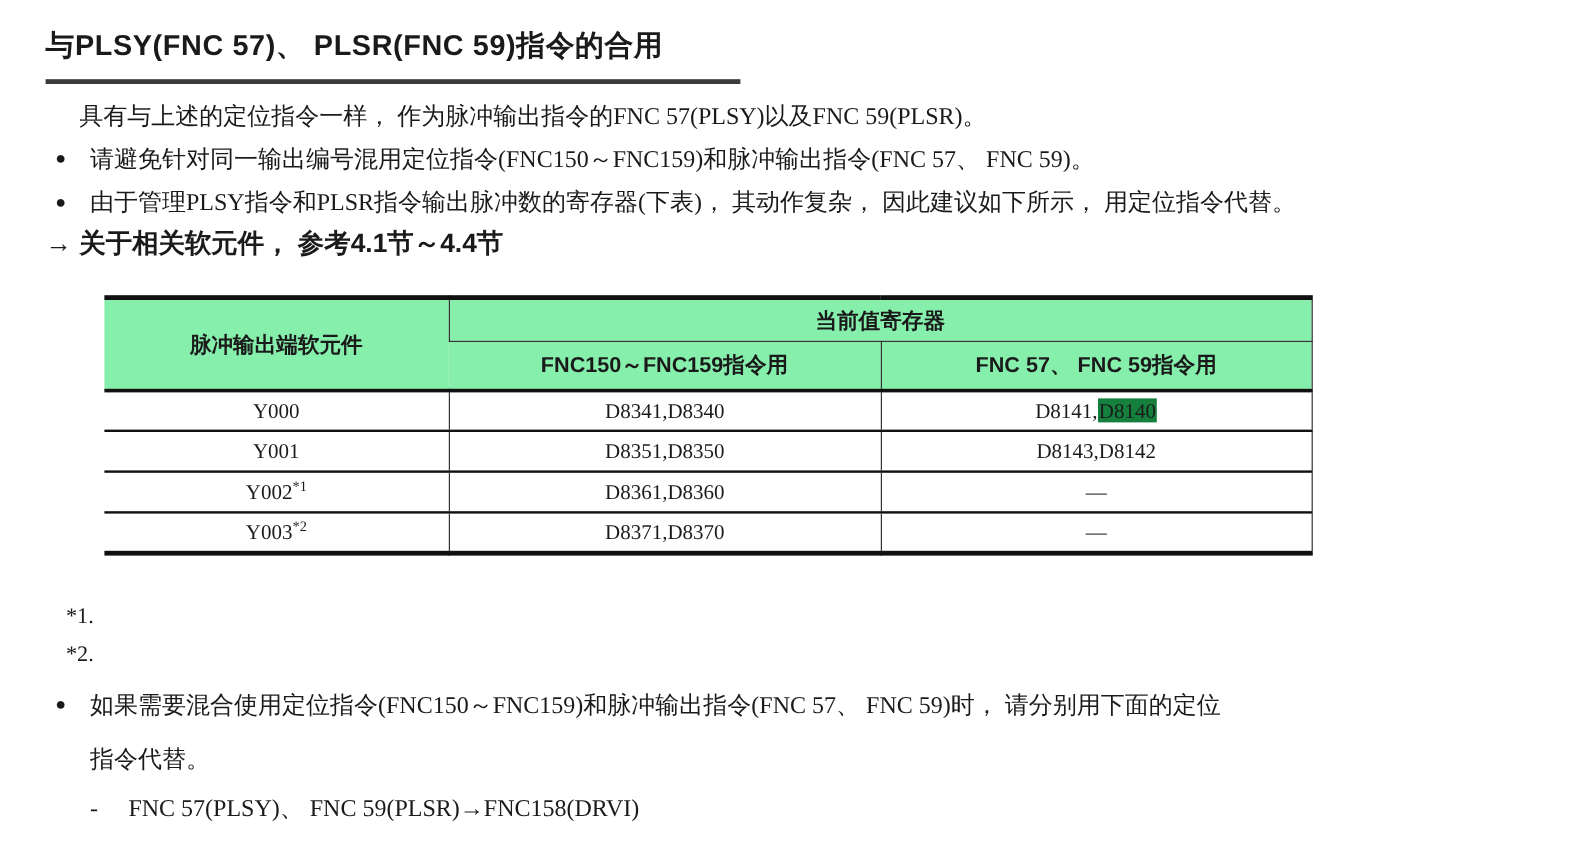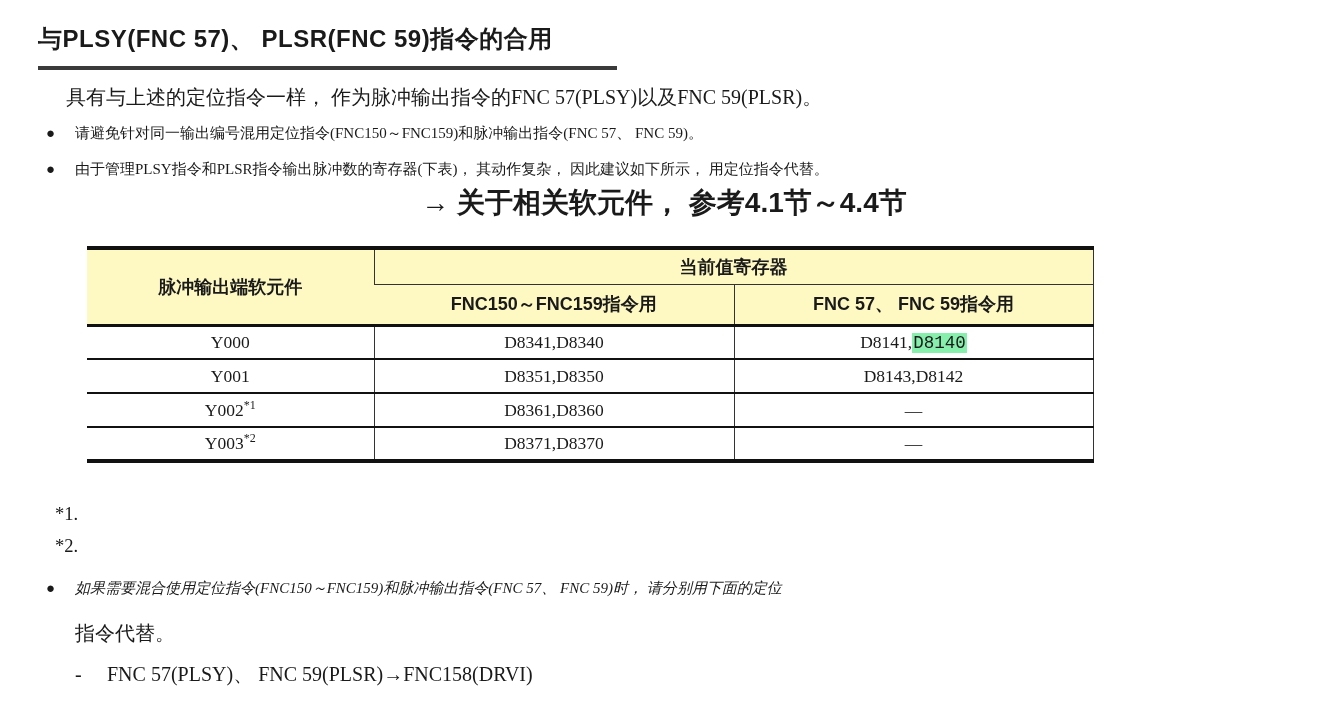--- a/index.html
+++ b/index.html
@@ -18,61 +18,61 @@
   }
   .title-rule { margin-top: 12px; width: 579px; height: 4px; background: #3a3a3a; }
 
   .body-line { font-size: 20px; line-height: 26px; margin-top: 14px; margin-left: 28px; }
 
   .bullet-row { display: flex; margin-top: 10px; }
   .bullet-dot {
     width: 37px; padding-left: 8px; font-size: 15px; line-height: 26px;
     flex: 0 0 auto;
   }
-  .bullet-text { font-size: 15px; line-height: 26px; }
+  .bullet-text { font-size: 20px; line-height: 26px; }
 
   .ref-note {
-    margin-top: 8px; text-align: center; padding-right: 0px;
+    margin-top: 8px; text-align: left; padding-right: 0px;
     font-family: "Liberation Sans", "DejaVu Sans", sans-serif;
-    font-weight: bold; font-size: 28px; line-height: 26px;
+    font-weight: bold; font-size: 22px; line-height: 26px;
   }
 
   table.reg-table {
     border-collapse: collapse; table-layout: fixed;
     width: 1006px; margin: 30px 0 0 49px;
     border-top: 4px solid #111; border-bottom: 4px solid #111;
   }
   .reg-table th, .reg-table td {
     border-left: 1px solid #333; text-align: center; vertical-align: middle;
   }
   .reg-table th:first-child, .reg-table td:first-child { border-left: none; }
   .reg-table th:last-child, .reg-table td:last-child { border-right: 1px solid #333; }
   .reg-table thead th {
-    background: #fef9c3;
+    background: #86efac;
     font-family: "Liberation Sans", "DejaVu Sans", sans-serif;
     font-weight: bold; font-size: 18px;
   }
   .th-device { font-size: 19px; }
   .th-group { height: 36px; border-bottom: 1px solid #333; font-size: 19px; }
   .hrow2 th { height: 41px; }
   .reg-table thead { border-bottom: 3px solid #111; }
   .reg-table tbody td {
     border-top: 2px solid #111; height: 34px;
     font-size: 17.5px;
   }
   sup.fnref { font-size: 12px; vertical-align: super; line-height: 0; }
-  .hl { background: #86efac; padding: 0 1px; font-family: Liberation Mono, monospace; }
+  .hl { background: #15803d; padding: 0 1px; }
 
   .footnotes { margin-top: 38px; }
   .footnote-row { display: flex; margin-left: 17px; font-size: 18.5px; line-height: 26px; }
   .footnote-row + .footnote-row { margin-top: 6px; }
   .footnote-marker { width: 50px; flex: 0 0 auto; }
 
   .mix-bullet { margin-top: 16px; }
-  .mix-bullet .bullet-text { line-height: 27px; font-style: italic; }
+  .mix-bullet .bullet-text { line-height: 27px; }
   .mix-line2 { margin-left: 37px; font-size: 20px; line-height: 27px; margin-top: 18px; }
 
   .sub-item { display: flex; margin-top: 14px; margin-left: 37px; font-size: 20px; line-height: 26px; }
   .sub-item-marker { width: 32px; flex: 0 0 auto; }
 </style>
 </head>
 <body>
 
 <div class="content">
 

